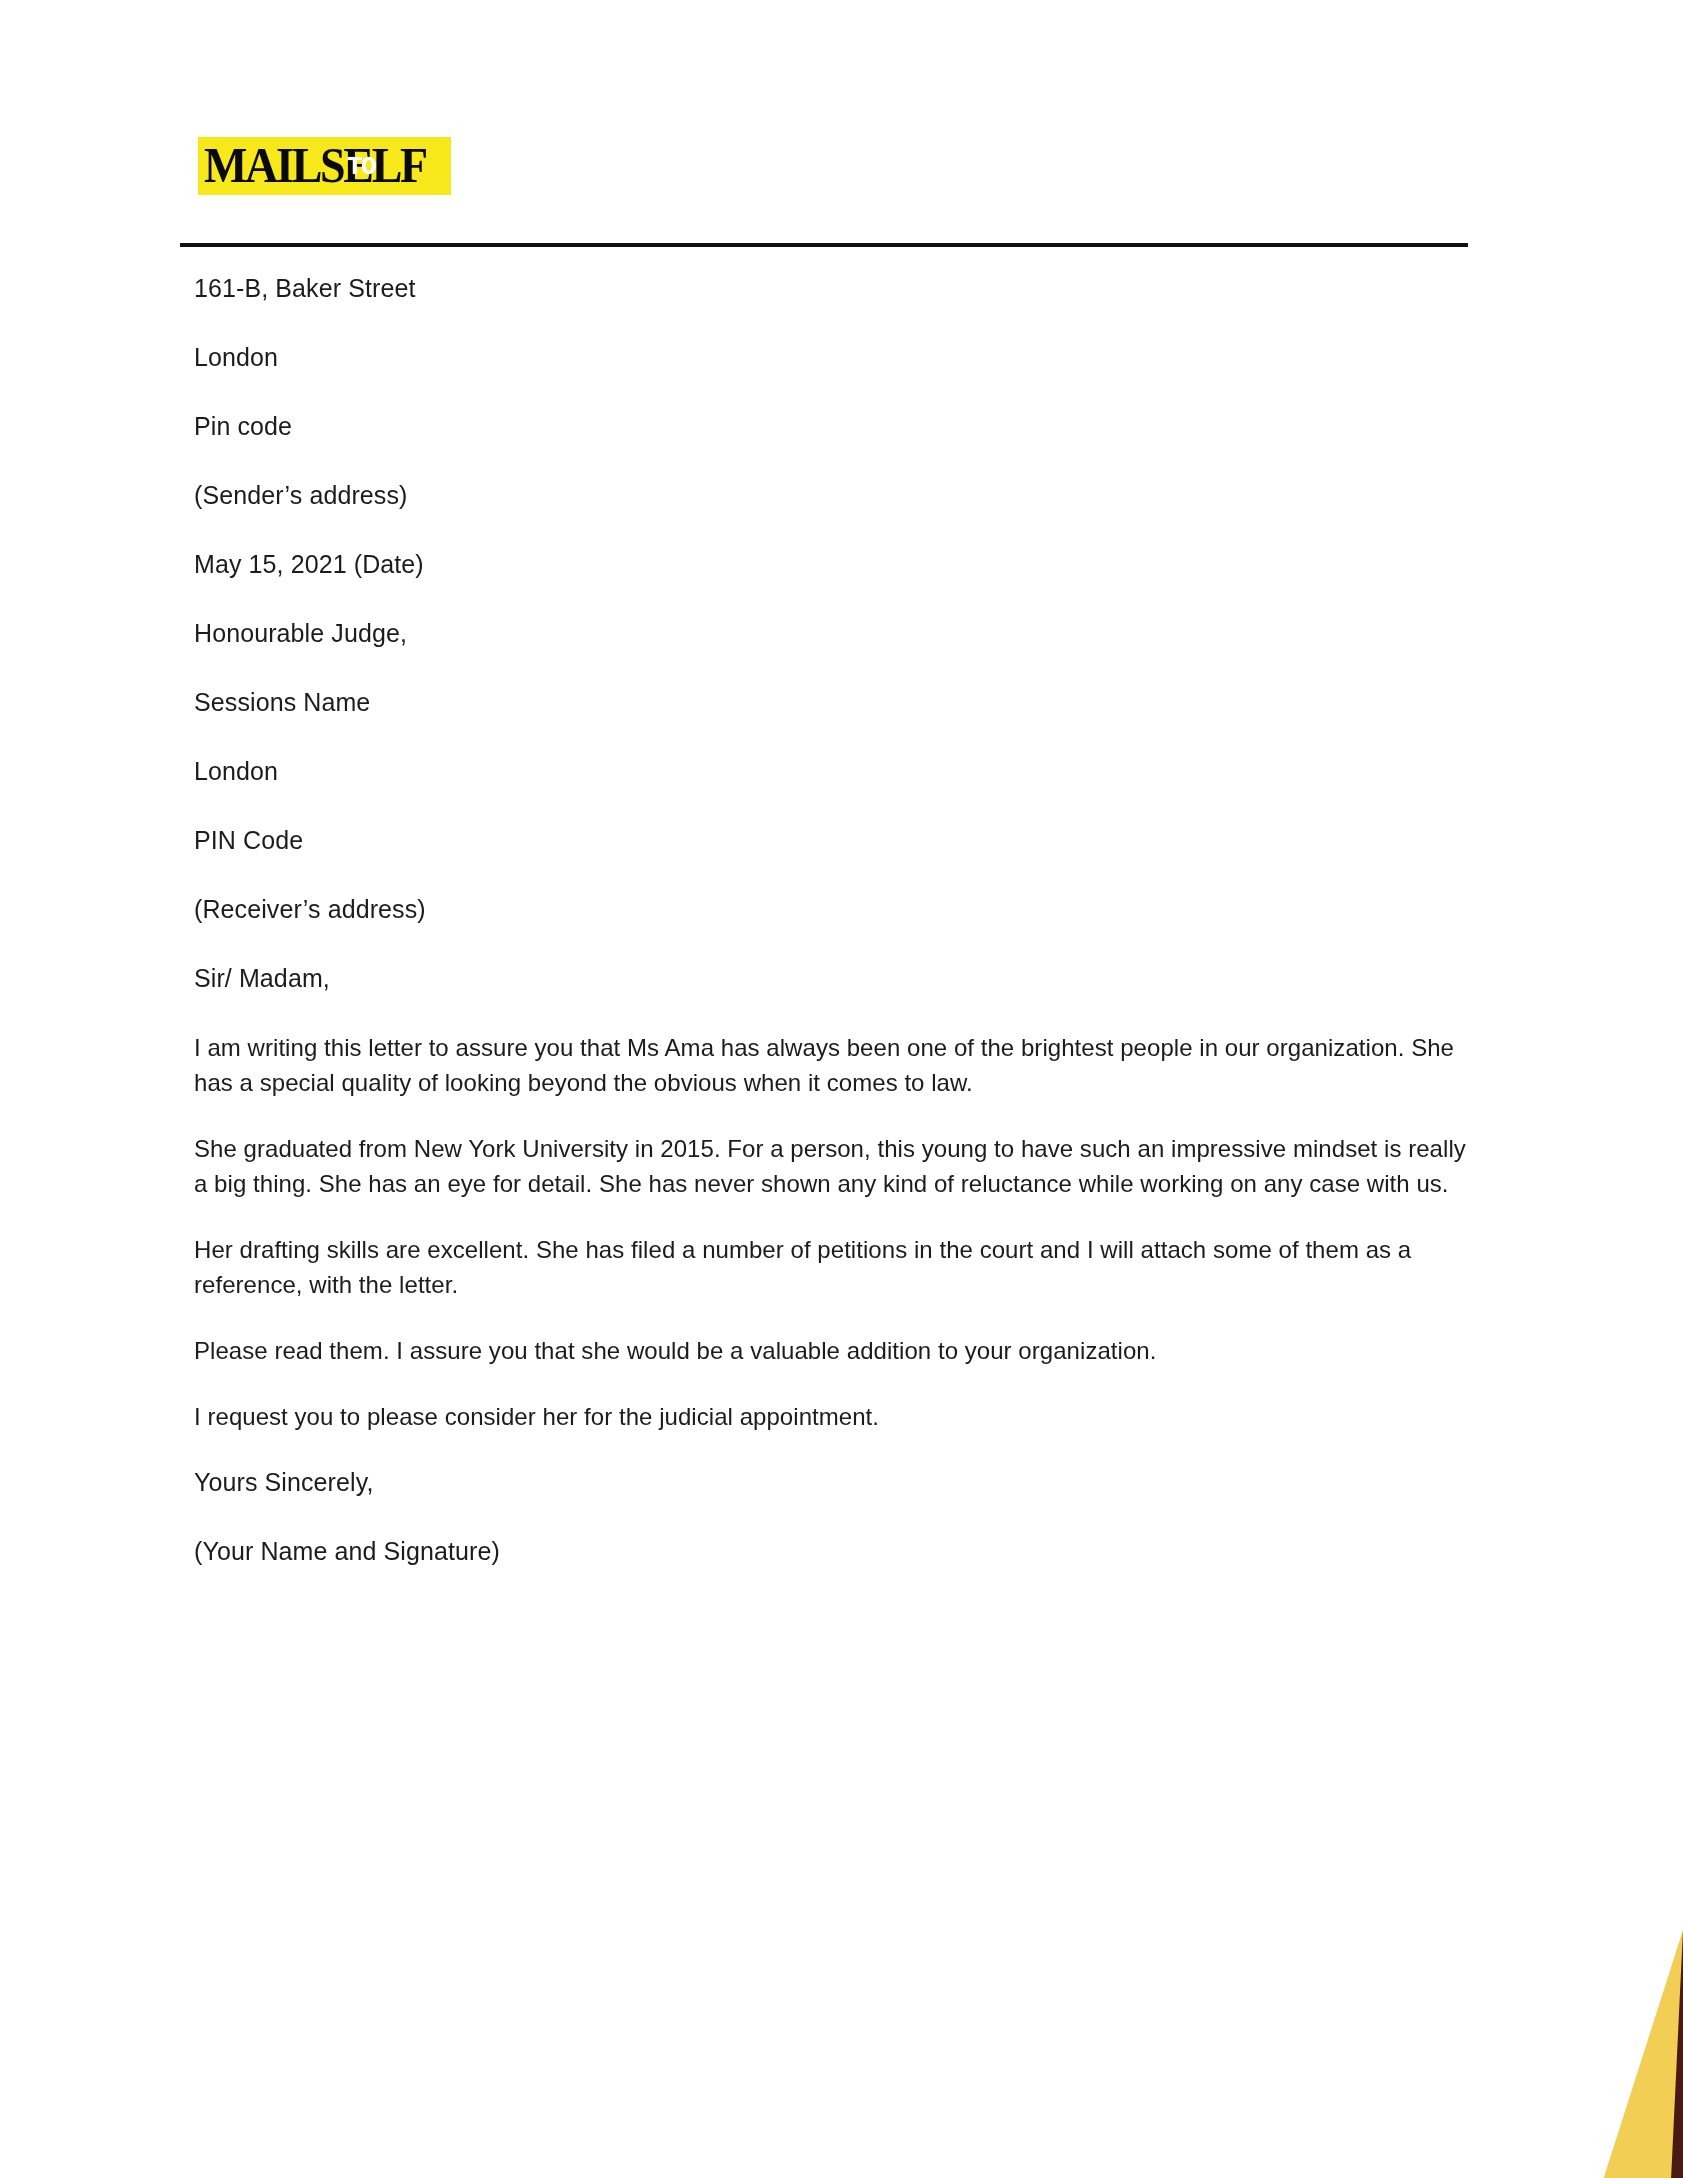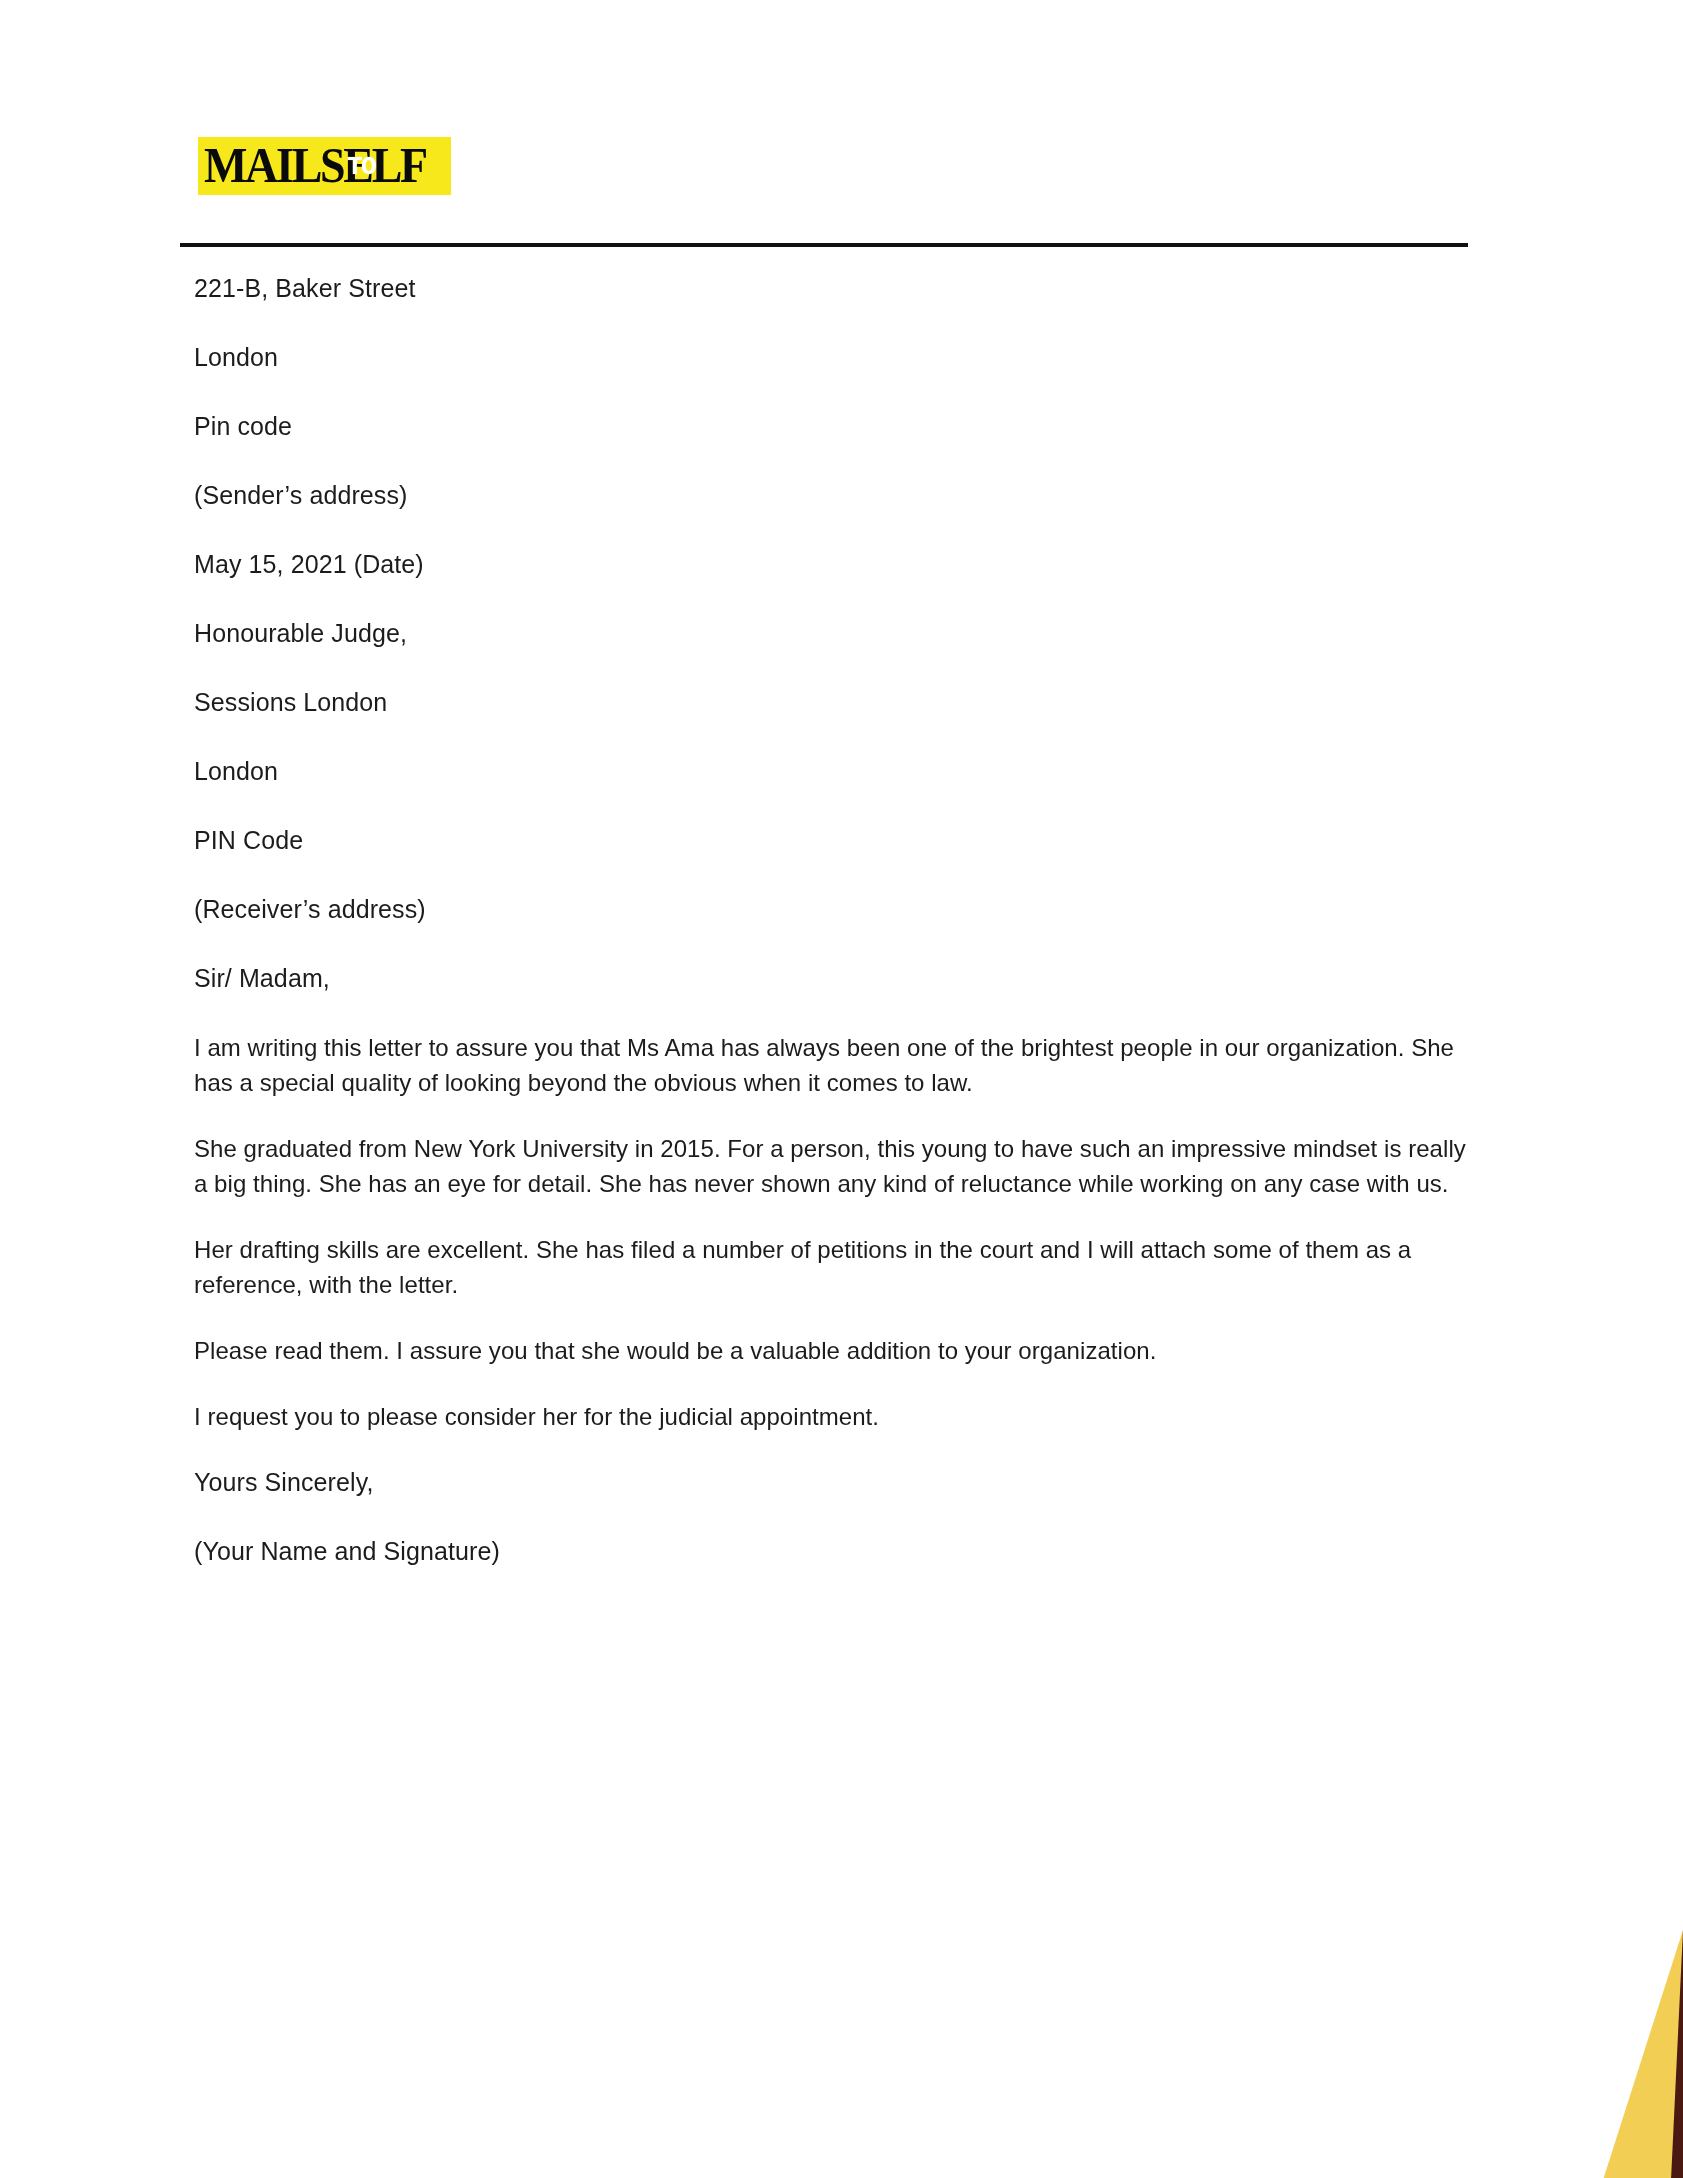--- a/index.html
+++ b/index.html
@@ -120,29 +120,29 @@
     <div class="logo">
       <span class="logo-word">MAILSELF</span>
       <span class="logo-to">TO</span>
     </div>
   </div>
 
   <div class="divider"></div>
 
   <div class="letter">
 
-    <p class="line">221-B, Baker Street</p>
+    <p class="line">161-B, Baker Street</p>
     <p class="line">London</p>
     <p class="line">Pin code</p>
     <p class="line">(Sender’s address)</p>
 
     <p class="line">May 15, 2021 (Date)</p>
 
     <p class="line">Honourable Judge,</p>
-    <p class="line">Sessions London</p>
+    <p class="line">Sessions Name</p>
     <p class="line">London</p>
     <p class="line">PIN Code</p>
     <p class="line">(Receiver’s address)</p>
 
     <p class="line">Sir/ Madam,</p>
 
     <p class="para">I am writing this letter to assure you that Ms Ama has always been one of the brightest people in our organization. She has a special quality of looking beyond the obvious when it comes to law.</p>
     <p class="para">She graduated from New York University in 2015. For a person, this young to have such an impressive mindset is really a big thing. She has an eye for detail. She has never shown any kind of reluctance while working on any case with us.</p>
     <p class="para">Her drafting skills are excellent. She has filed a number of petitions in the court and I will attach some of them as a reference, with the letter.</p>
     <p class="para">Please read them. I assure you that she would be a valuable addition to your organization.</p>

